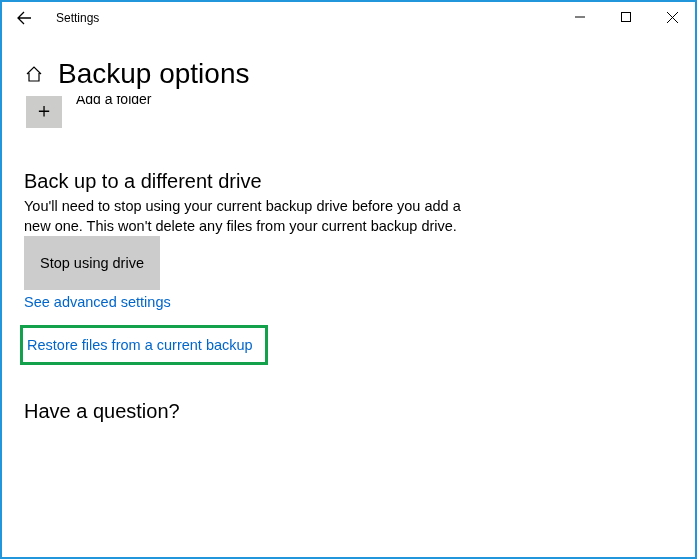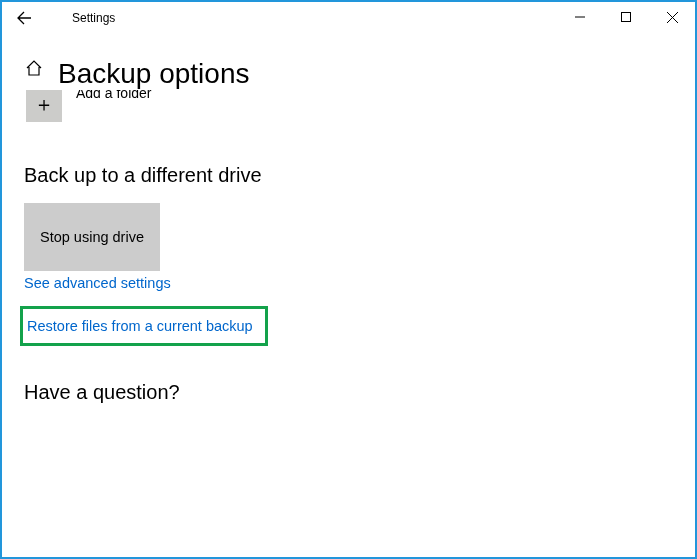--- a/index.html
+++ b/index.html
@@ -28,21 +28,21 @@
       display: flex;
       align-items: center;
       justify-content: center;
       cursor: pointer;
       font-size: 16px;
       color: #111;
     }
     .title-text {
       font-size: 12px;
       color: #000;
-      margin-left: 34px;
+      margin-left: 18px;
     }
     .win-controls {
       position: absolute;
       right: 0;
       top: 0;
       display: flex;
     }
     .win-btn {
       width: 46px;
       height: 30px;
@@ -52,22 +52,23 @@
       cursor: pointer;
       font-size: 10px;
       color: #000;
     }
     .win-btn svg { display: block; }
     .content {
       padding: 10px 22px 0 22px;
     }
     .page-header {
       display: flex;
+      align-items: center;
       margin-top: 14px;
-      margin-bottom: 0;
+      margin-bottom: 6px;
     }
     .home-icon {
       width: 20px;
       height: 20px;
       margin-right: 14px;
       display: flex;
       align-items: center;
       justify-content: center;
     }
     .page-title {
@@ -113,24 +114,23 @@
       font-size: 14.5px;
       color: #000;
       line-height: 1.35;
       margin-top: 4px;
       max-width: 440px;
     }
     .gray-button {
       display: inline-block;
       background: #cccccc;
       border: none;
-      padding: 26px 16px;
+      padding: 19px 16px;
       font-size: 14.5px;
       color: #000;
-      margin-top: 16px;
       cursor: pointer;
       font-family: inherit;
     }
     .related-heading {
       font-size: 20px;
       font-weight: 400;
       color: #000;
       margin-top: 44px;
     }
     .link {
@@ -198,20 +198,21 @@
   </div>
 
   <div class="add-folder-row">
     <div class="plus-box">
       <span>＋</span>
     </div>
     <div class="add-folder-label">Add a folder</div>
   </div>
 
   <div class="section-heading">Back up to a different drive</div>
+  <div class="section-desc">You'll need to stop using your current backup drive before you add a new one. This won't delete any files from your current backup drive.</div>
   <button class="gray-button">Stop using drive</button>
 
   <div>
     <span class="link">See advanced settings</span>
   </div>
   <div class="highlighted">
     <span class="link">Restore files from a current backup</span>
   </div>
 
   <div class="question-heading">Have a question?</div>

